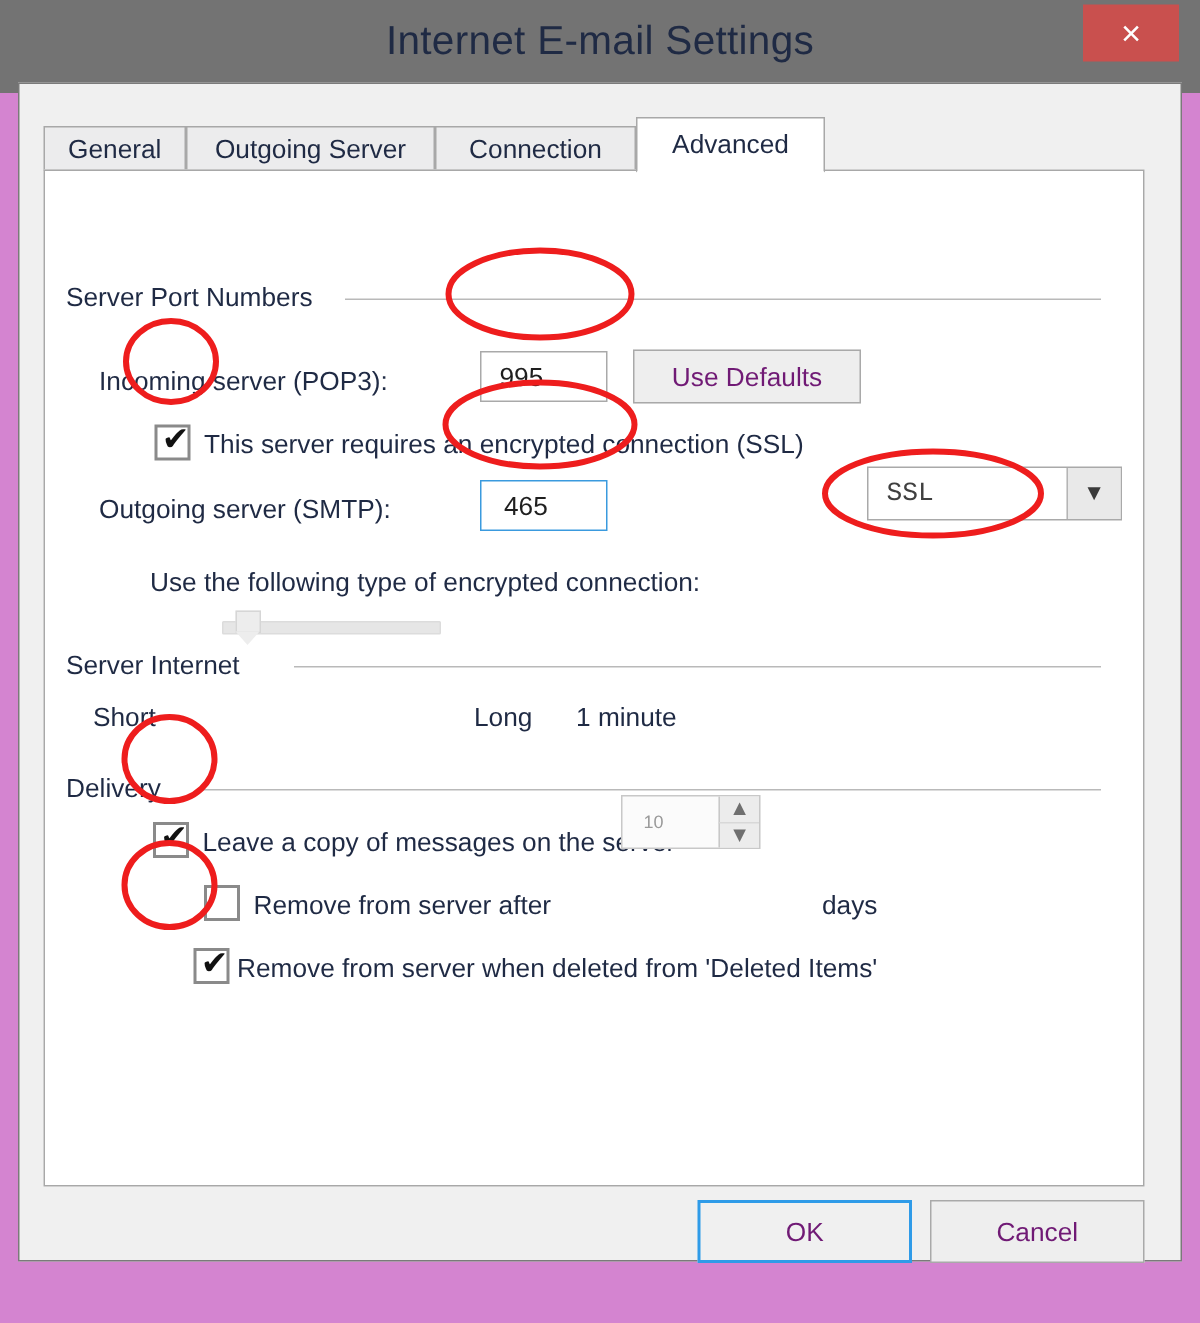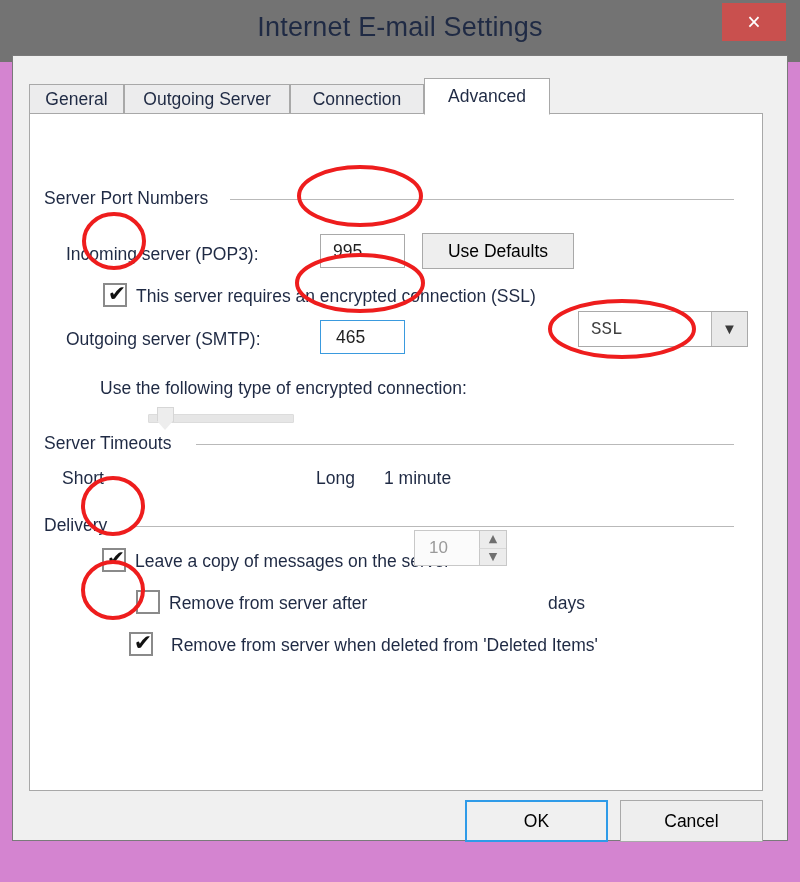--- a/index.html
+++ b/index.html
@@ -148,21 +148,21 @@
   }
   .textbox.focused { border: 1px solid #3a9ade; padding-left: 15px; }
 
   
   .button {
     position: absolute;
     background: #eeeeee;
     border: 1px solid #a9a9a9;
     box-sizing: border-box;
     font-size: 17.5px;
-    color: #000000;
+    color: #701a75;
     text-align: center;
     cursor: pointer;
     font-family: "Liberation Sans", sans-serif;
   }
   .button.default {
     border: 2px solid #2f9be8;
     background: #f0f0f0;
   }
 
   
@@ -254,21 +254,21 @@
     left: 414px; top: 530px;
     width: 93px; height: 36px;
     background: #fbfbfb;
     border: 1px solid #c8c8c8;
     box-sizing: border-box;
   }
   #days-value {
     position: absolute;
     left: 14px; top: 0;
     line-height: 34px;
-    font-size: 17px;
+    font-size: 12px;
     color: #9a9a9a;
     font-family: "Liberation Sans", sans-serif;
   }
   #days-up, #days-down {
     position: absolute;
     right: 0;
     width: 27px; height: 17px;
     background: #ececec;
     border-left: 1px solid #c8c8c8;
     box-sizing: border-box;
@@ -327,21 +327,21 @@
         <span class="tick" style="display: block;">✔</span>
       </div>
       <div class="row-label" style="left:106px; top:172px;">This server requires an encrypted connection (SSL)</div>
 
       <div class="row-label" style="left:36px; top:215px;">Outgoing server (SMTP):</div>
 
       <div class="textbox focused" style="left:290px; top:206px; width:85px; height:34px;">465</div>
 
       <div class="row-label" style="left:70px; top:264px;">Use the following type of encrypted connection:</div>
 
-      <div class="group-label" style="left:14px; top:319px;">Server Timeouts</div>
+      <div class="group-label" style="left:14px; top:319px;">Server Internet</div>
       <div class="group-rule" style="left:166px; top:330px; width:538px;"></div>
 
       <div class="row-label" style="left:32px; top:354px;">Short</div>
       <div class="row-label" style="left:286px; top:354px;">Long</div>
       <div class="row-label" style="left:354px; top:354px;">1 minute</div>
 
       <div class="group-label" style="left:14px; top:401px;">Delivery</div>
       <div class="group-rule" style="left:104px; top:412px; width:600px;"></div>
 
       <div class="checkbox" style="left:72px; top:434px;">
@@ -349,21 +349,21 @@
       </div>
       <div class="row-label" style="left:105px; top:437px;">Leave a copy of messages on the server</div>
 
       <div class="checkbox" style="left:106px; top:476px;"></div>
       <div class="row-label" style="left:139px; top:479px;">Remove from server after</div>
       <div class="row-label" style="left:518px; top:479px;">days</div>
 
       <div class="checkbox" style="left:99px; top:518px;">
         <span class="tick" style="display: block;">✔</span>
       </div>
-      <div class="row-label" style="left:141px; top:521px;">Remove from server when deleted from 'Deleted Items'</div>
+      <div class="row-label" style="left:128px; top:521px;">Remove from server when deleted from 'Deleted Items'</div>
 
     </div>
 
     <div class="button default" style="left:452px; top:744px; width:143px; height:42px; line-height:38px;">OK</div>
     <div class="button" style="left:607px; top:744px; width:143px; height:42px; line-height:40px;">Cancel</div>
 
   </div>
 
   <div id="ssl-combo">
     <span id="ssl-combo-value">SSL</span>

